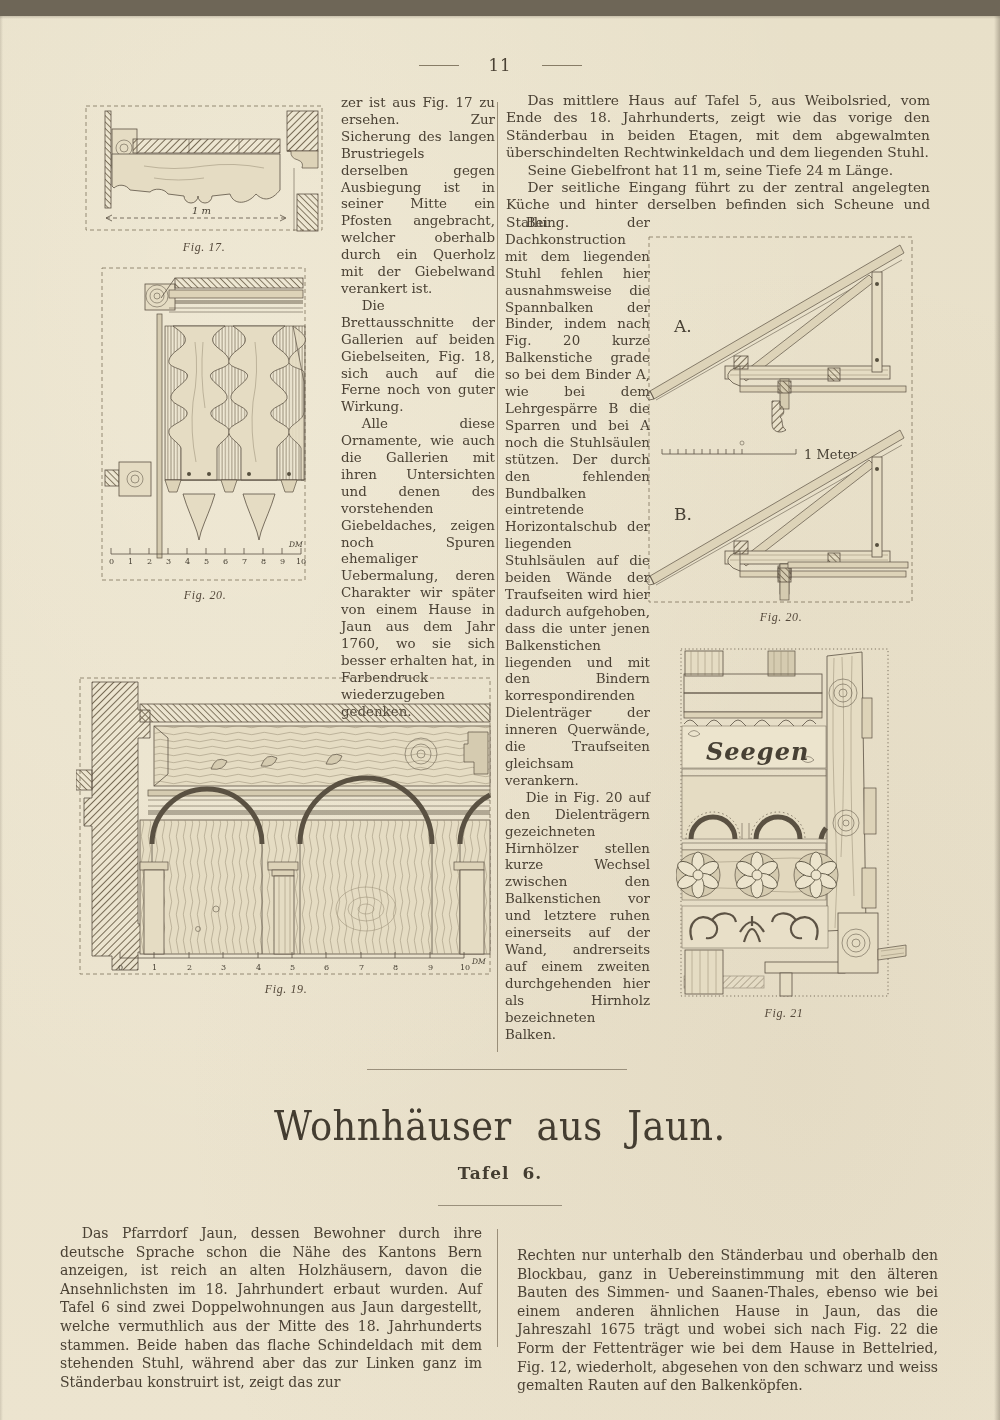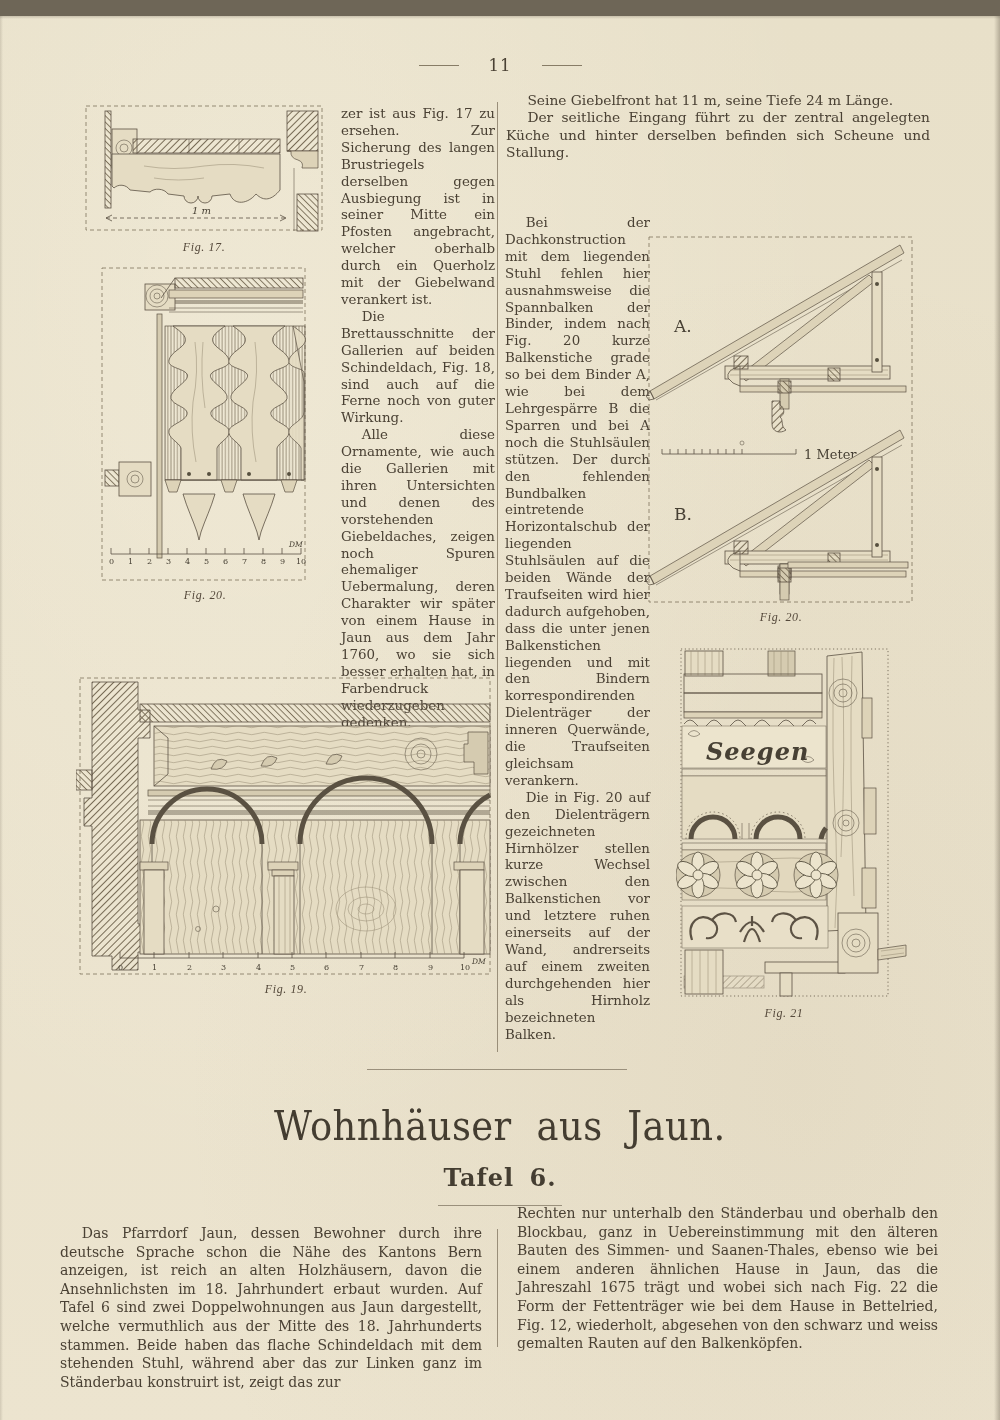--- a/index.html
+++ b/index.html
@@ -20,21 +20,21 @@
   .body{font-size:13.8px;line-height:17.4px;}
   .bottomtxt{font-size:14px;line-height:18.6px;}
   .figcap{position:absolute;font-style:italic;font-size:12px;color:#55493b;text-align:center;letter-spacing:.6px;font-family:Liberation Serif, serif;}
   .pagenum-row{position:absolute;top:40px;left:0;width:1000px;display:flex;justify-content:center;align-items:center;gap:30px;}
   .pagenum-dash{width:40px;height:1px;background:#877c66;}
   .pagenum{font-size:16.5px;letter-spacing:1px;}
   .vdiv{position:absolute;width:1px;background:#998e79;}
   .rule{position:absolute;height:1px;background:#9a907c;}
   .title{position:absolute;top:1086px;left:0;width:1000px;text-align:center;font-size:41px;color:#443d31;}
   .title .squeeze{display:inline-block;transform:scaleX(.9);letter-spacing:.5px;word-spacing:14px;white-space:nowrap;}
-  .subtitle{position:absolute;top:1147px;left:0;width:1000px;text-align:center;font-size:24px;font-weight:bold;letter-spacing:1px;word-spacing:6px;color:#443d31;}
+  .subtitle{position:absolute;top:1147px;left:0;width:1000px;text-align:center;font-size:17px;font-weight:bold;letter-spacing:1px;word-spacing:6px;color:#443d31;}
   .fig{position:absolute;}
   svg .s{stroke:#5c5244;stroke-width:.8;fill:none}
   svg .s2{stroke:#5c5244;stroke-width:.55;fill:none}
   svg .f{stroke:#5c5244;stroke-width:.8;fill:#e5dcc3}
   svg .f2{stroke:#5c5244;stroke-width:.7;fill:#ddd3b8}
   svg .f3{stroke:#5c5244;stroke-width:.7;fill:#d5cbb0}
   svg .h{stroke:#5c5244;stroke-width:.8;fill:url(#hatch)}
   svg .h2{stroke:#5c5244;stroke-width:.8;fill:url(#hatch2)}
   svg .vl{stroke:#5c5244;stroke-width:.7;fill:url(#vlines)}
   svg .g{stroke:#9b9077;stroke-width:.55;fill:none}
@@ -169,29 +169,30 @@
       <text class="num" x="124" y="302">6</text>
       <text class="num" x="143" y="302">7</text>
       <text class="num" x="162" y="302">8</text>
       <text class="num" x="181" y="302">9</text>
       <text class="num" x="197" y="302">10</text>
       <text class="unit" x="190" y="285">DM</text>
     </svg>
   </div>
   <div class="figcap" style="left:99px;top:572px;width:212px">Fig. 20.</div>
 
-  <div class="txt small" style="left:341px;top:90px;width:154px">
+  <div class="txt small" style="left:341px;top:79px;width:154px">
     <p class="noind">zer ist aus Fig. 17 zu ersehen. Zur Sicherung des langen Brustriegels derselben gegen Ausbiegung ist in seiner Mitte ein Pfosten angebracht, welcher oberhalb durch ein Querholz mit der Giebelwand verankert ist.</p>
-    <p>Die Brettausschnitte der Gallerien auf beiden Schindeldach, Fig. 18, sind auch auf die Ferne noch von guter Wirkung.</p>
+    <p>Die Brettausschnitte der Gallerien auf beiden Giebelseiten, Fig. 18, sich auch auf die Ferne noch von guter Wirkung.</p>
     <p>Alle diese Ornamente, wie auch die Gallerien mit ihren Untersichten und denen des vorstehenden Giebeldaches, zeigen noch Spuren ehemaliger Uebermalung, deren Charakter wir später von einem Hause in Jaun aus dem Jahr 1760, wo sie sich besser erhalten hat, in Farbendruck wiederzugeben gedenken.</p>
   </div>
 
   <div class="vdiv" style="left:497px;top:86px;height:950px"></div>
 
   <div class="txt body" style="left:506px;top:76px;width:424px">
+    <p>Das mittlere Haus auf Tafel 5, aus Weibolsried, vom Ende des 18. Jahrhunderts, zeigt wie das vorige den Ständerbau in beiden Etagen, mit dem abgewalmten überschindelten Rechtwinkeldach und dem liegenden Stuhl.</p>
     <p>Seine Giebelfront hat 11 m, seine Tiefe 24 m Länge.</p>
     <p>Der seitliche Eingang führt zu der zentral angelegten Küche und hinter derselben befinden sich Scheune und Stallung.</p>
   </div>
 
   <div class="txt small" style="left:505px;top:199px;width:145px">
     <p>Bei der Dachkonstruction mit dem liegenden Stuhl fehlen hier ausnahmsweise die Spannbalken der Binder, indem nach Fig. 20 kurze Balkenstiche grade so bei dem Binder A, wie bei dem Lehrgespärre B die Sparren und bei A noch die Stuhlsäulen stützen. Der durch den fehlenden Bundbalken eintretende Horizontalschub der liegenden Stuhlsäulen auf die beiden Wände der Traufseiten wird hier dadurch aufgehoben, dass die unter jenen Balkenstichen liegenden und mit den Bindern korrespondirenden Dielenträger der inneren Querwände, die Traufseiten gleichsam verankern.</p>
     <p>Die in Fig. 20 auf den Dielenträgern gezeichneten Hirnhölzer stellen kurze Wechsel zwischen den Balkenstichen vor und letztere ruhen einerseits auf der Wand, andrerseits auf einem zweiten durchgehenden hier als Hirnholz bezeichneten Balken.</p>
   </div>
 
   <div class="fig" style="left:646px;top:212px;width:270px;height:380px">
@@ -403,21 +404,21 @@
   <div class="title">
     <span class="squeeze">Wohnhäuser aus Jaun.</span>
   </div>
   <div class="subtitle">Tafel 6.</div>
   <div class="rule" style="left:438px;top:1189px;width:124px"></div>
 
   <div class="txt bottomtxt" style="left:60px;top:1208px;width:422px">
     <p>Das Pfarrdorf Jaun, dessen Bewohner durch ihre deutsche Sprache schon die Nähe des Kantons Bern anzeigen, ist reich an alten Holzhäusern, davon die Ansehnlichsten im 18. Jahrhundert erbaut wurden. Auf Tafel 6 sind zwei Doppelwohnungen aus Jaun dargestellt, welche vermuthlich aus der Mitte des 18. Jahrhunderts stammen. Beide haben das flache Schindeldach mit dem stehenden Stuhl, während aber das zur Linken ganz im Ständerbau konstruirt ist, zeigt das zur</p>
   </div>
   <div class="vdiv" style="left:497px;top:1213px;height:118px"></div>
-  <div class="txt bottomtxt" style="left:517px;top:1188px;width:421px">
+  <div class="txt bottomtxt" style="left:517px;top:1230px;width:421px">
     <p class="noind">Rechten nur unterhalb den Ständerbau und oberhalb den Blockbau, ganz in Uebereinstimmung mit den älteren Bauten des Simmen- und Saanen-Thales, ebenso wie bei einem anderen ähnlichen Hause in Jaun, das die Jahreszahl 1675 trägt und wobei sich nach Fig. 22 die Form der Fettenträger wie bei dem Hause in Bettelried, Fig. 12, wiederholt, abgesehen von den schwarz und weiss gemalten Rauten auf den Balkenköpfen.</p>
   </div>
 
   <div class="edge-top"></div>
   <div class="edge-left"></div>
   <div class="edge-right"></div>
   <div class="edge-bottom"></div>
 
 </div>
 

